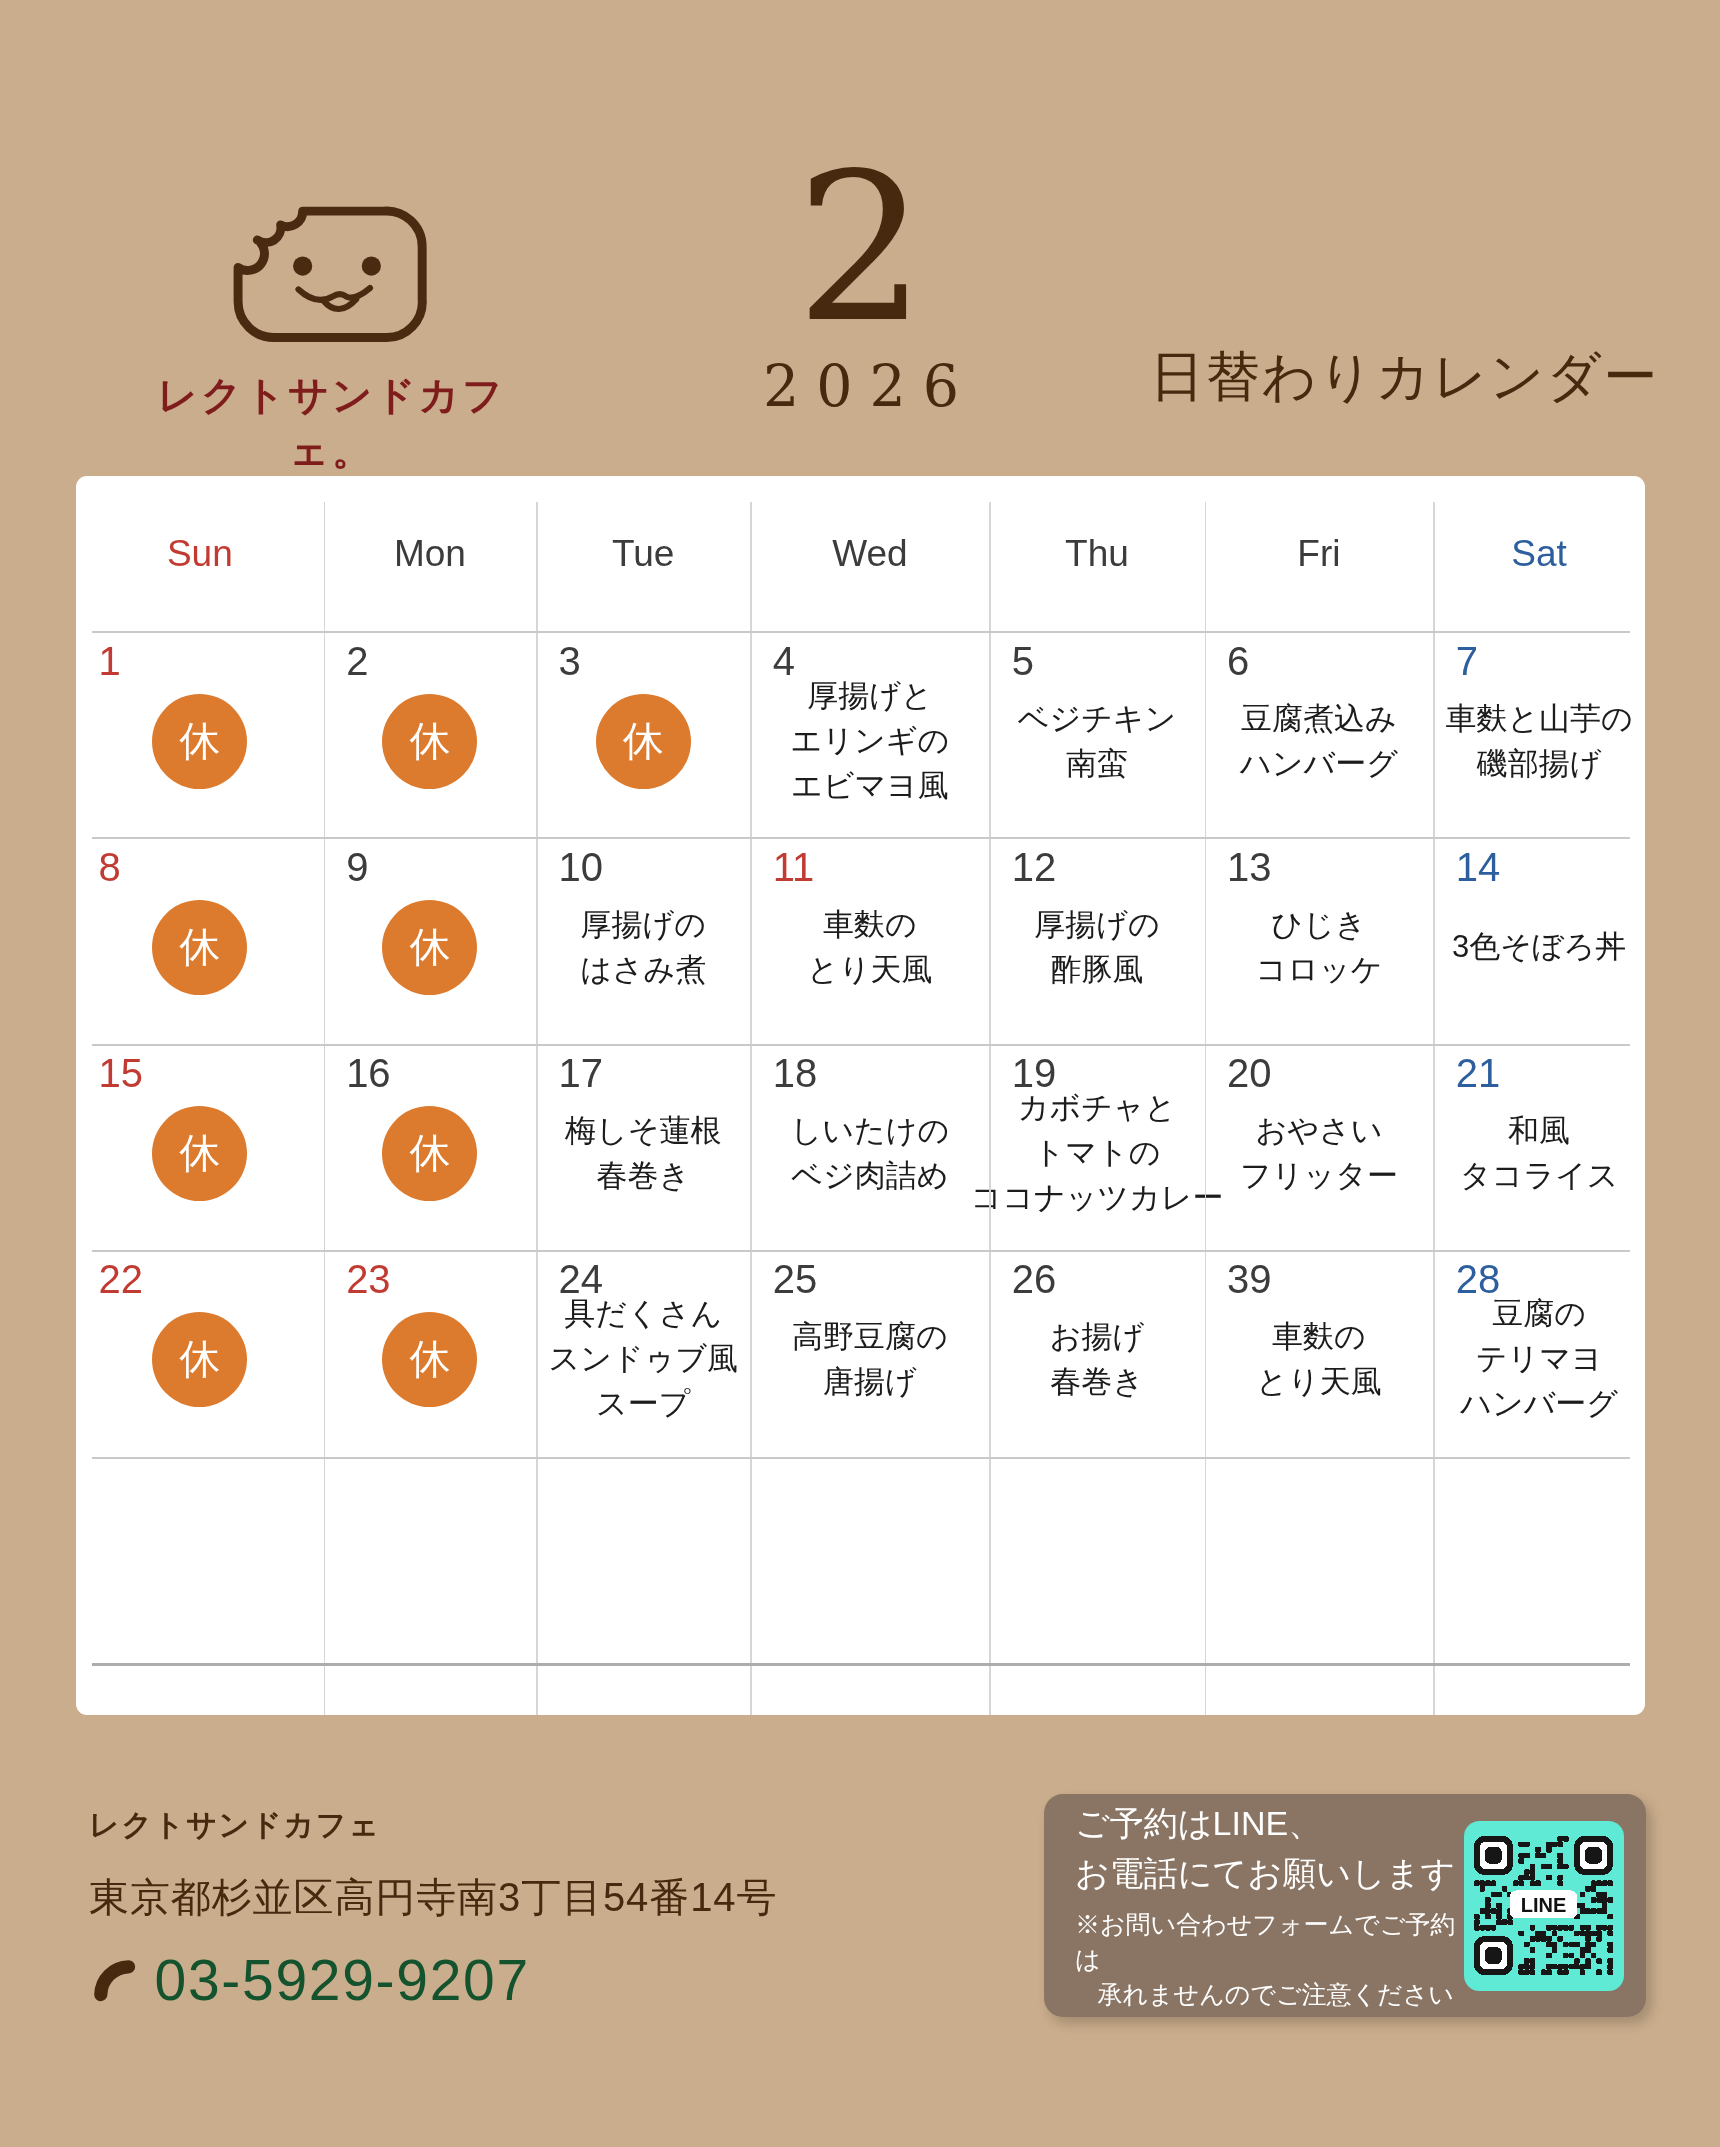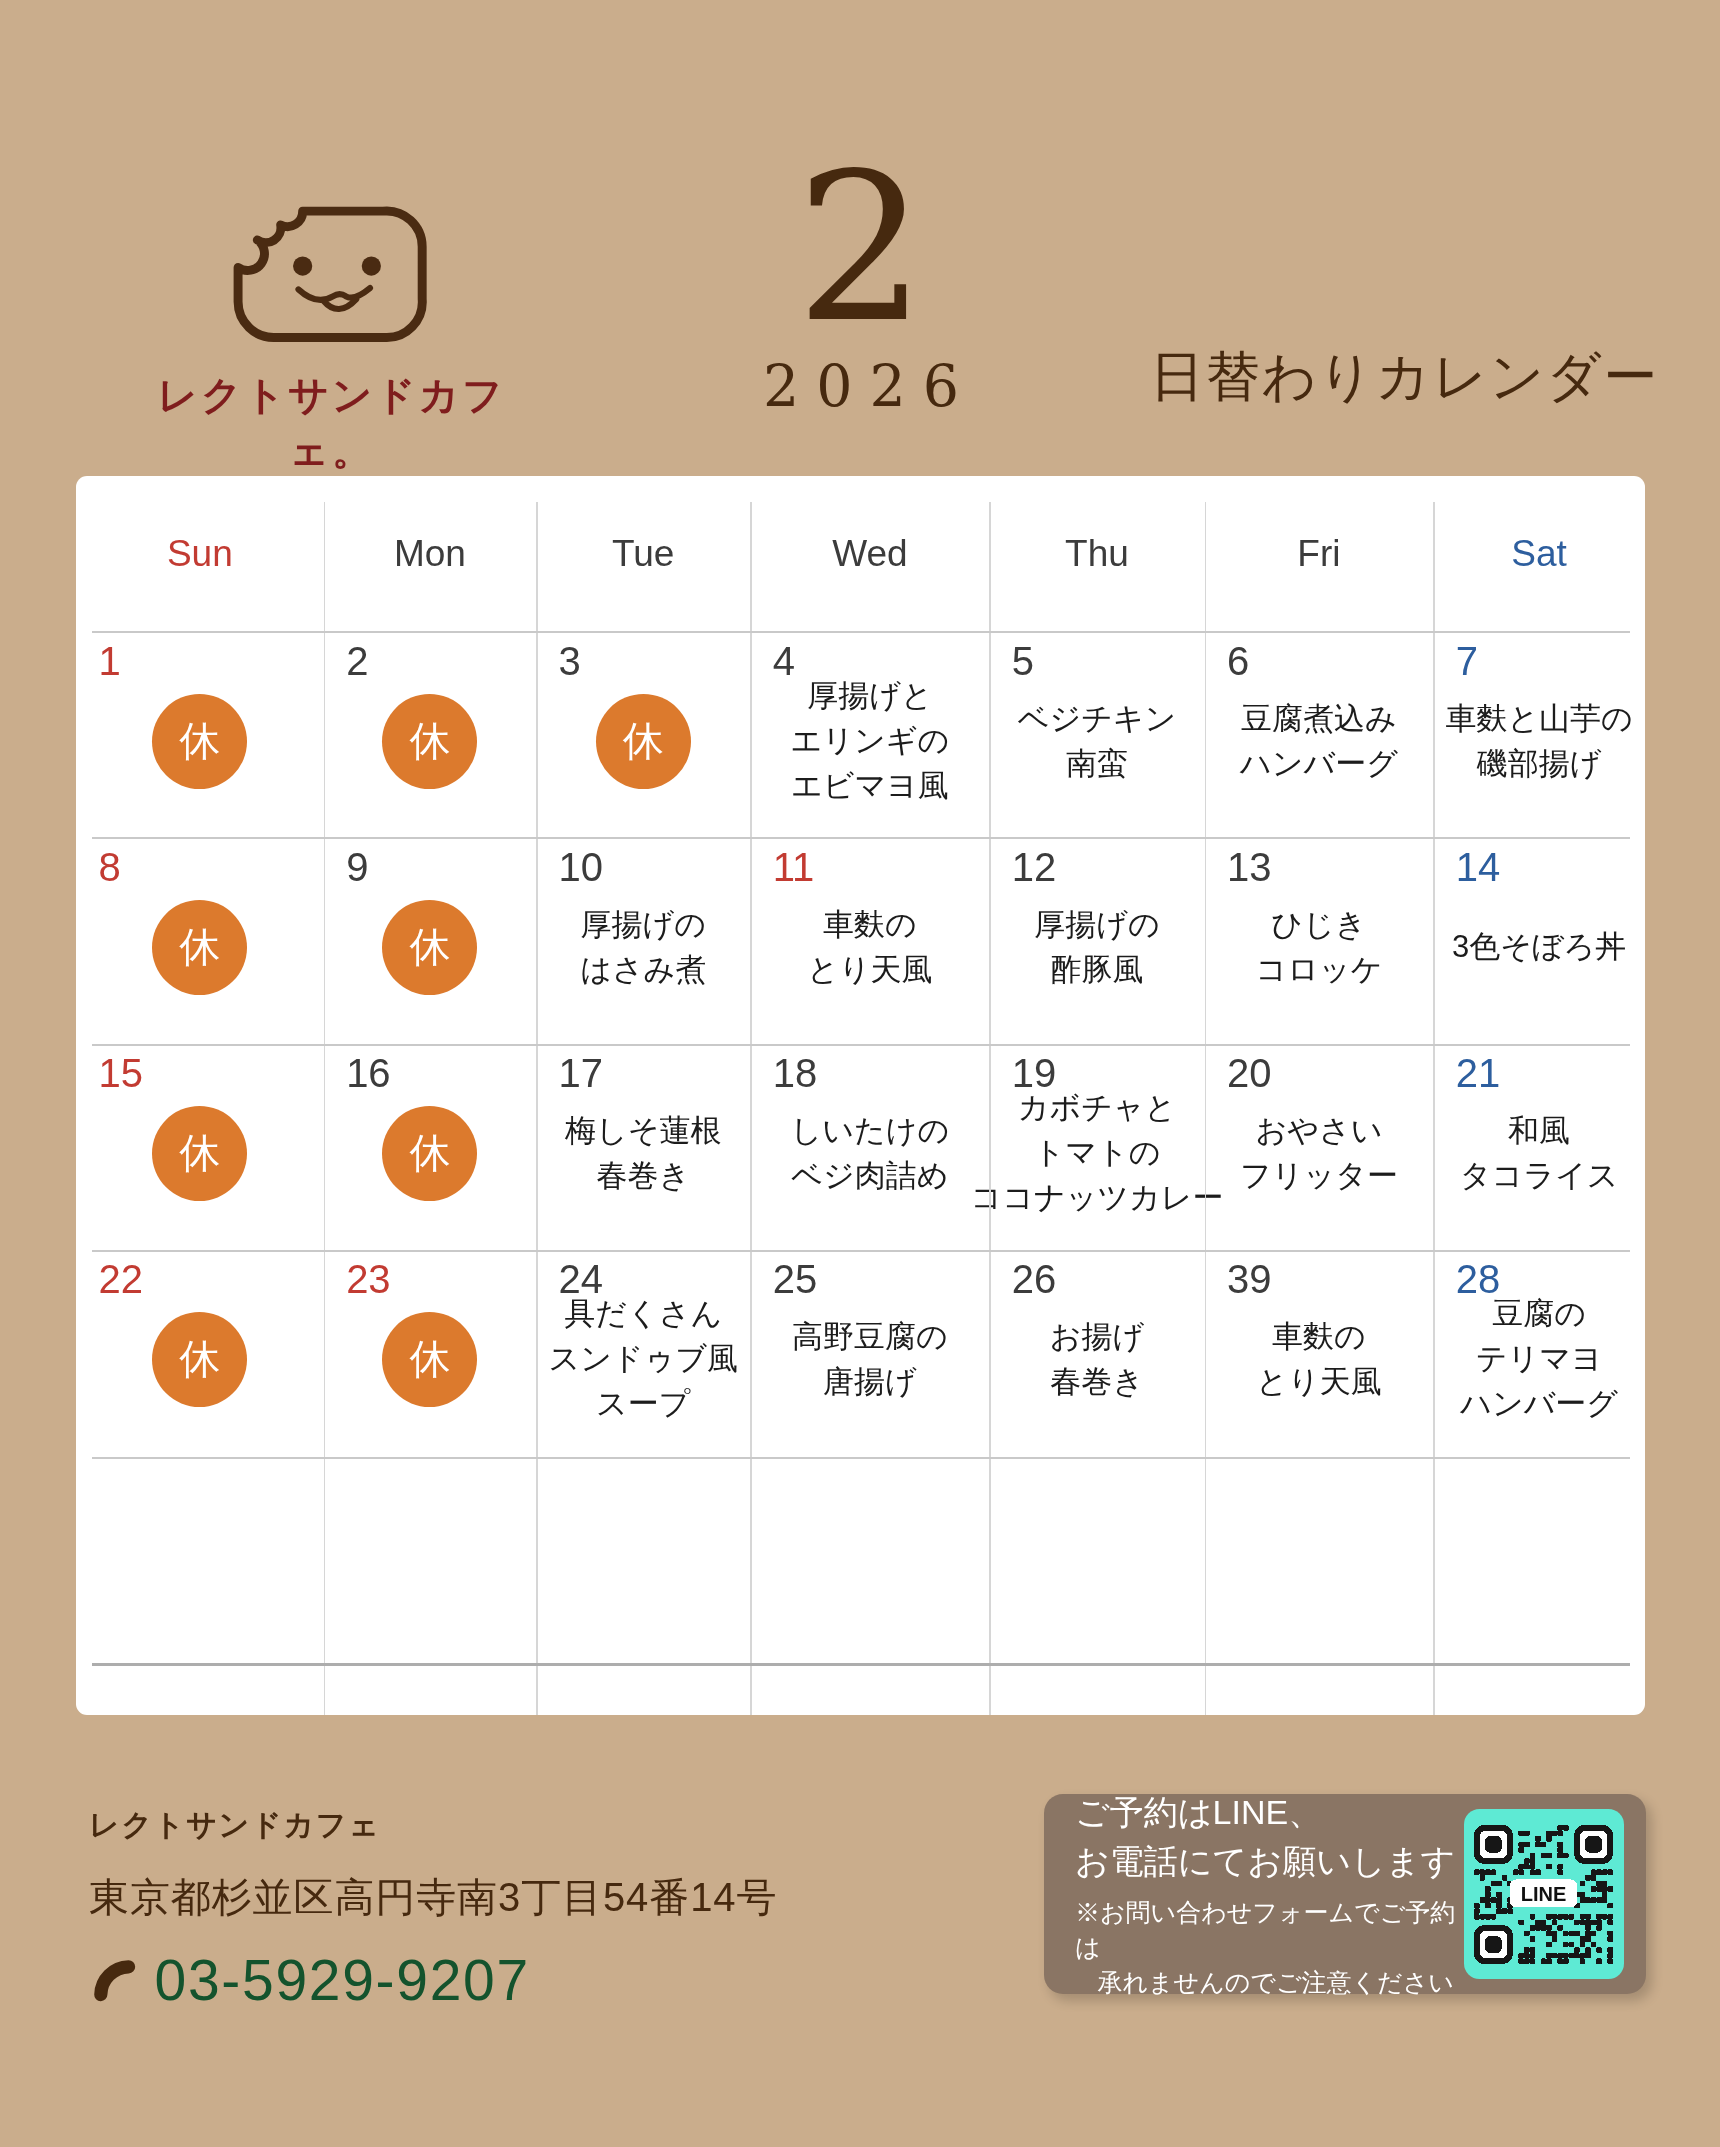--- a/index.html
+++ b/index.html
@@ -40,21 +40,21 @@
   .hline.last{background:#ADADAD;height:2.6px;}
 
   
   .footer-left{position:absolute;left:89px;top:1805px;}
   .shop-name{font-size:30px;font-weight:bold;color:#46290F;letter-spacing:1.7px;}
   .shop-address{font-size:40px;color:#46290F;margin-top:24px;letter-spacing:0.9px;}
   .phone-row{display:flex;align-items:center;margin-top:22.4px;}
   .phone-row svg{margin-right:15.5px;}
   .phone-number{font-size:57px;font-weight:normal;color:#14532d;letter-spacing:1.7px;}
 
-  .line-box{position:absolute;left:1044px;top:1794px;width:602px;height:200px;
+  .line-box{position:absolute;left:1044px;top:1794px;width:602px;height:223px;
             background:#8A7564;border-radius:19px;box-shadow:5.2px 6.9px 12px rgba(0,0,0,0.18);
             display:flex;align-items:center;padding:0 22.4px 0 31px;box-sizing:border-box;}
   .line-texts{flex:1;color:#FFFFFF;}
   .line-main{font-size:34px;line-height:1.45;}
   .line-note{font-size:25px;line-height:1.4;margin-top:8.6px;}
   .line-note .indent{padding-left:22.4px;}
   .qr-box{width:160px;height:170px;background:#5eead4;border-radius:15.5px;
           display:flex;align-items:center;justify-content:center;flex:none;}
   .qr-box svg{width:139px;height:139px;}
 </style>

